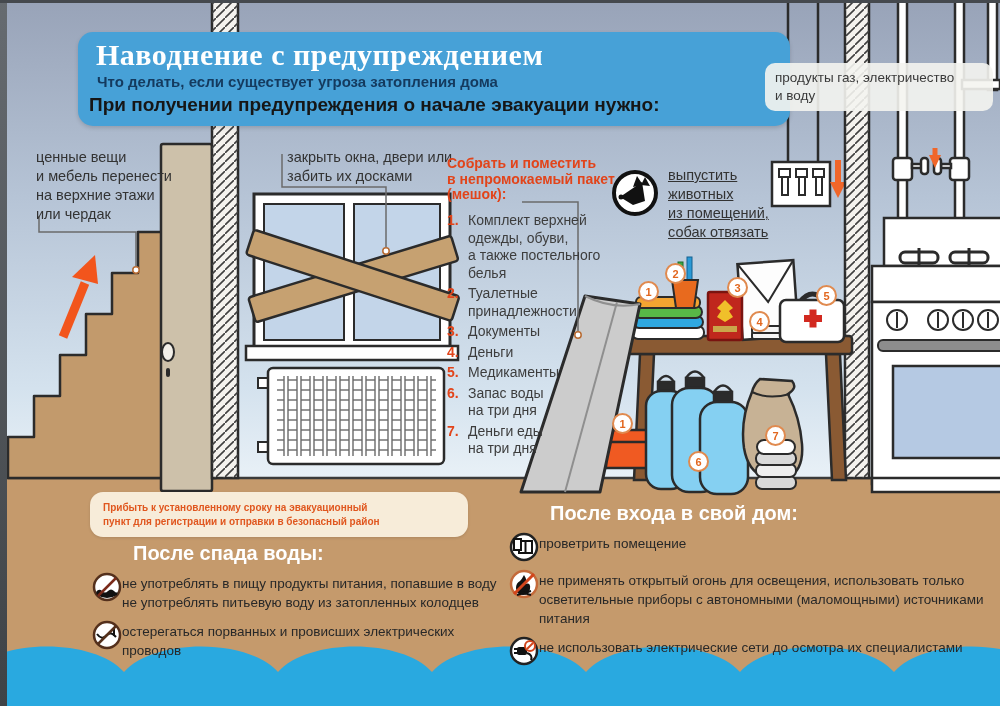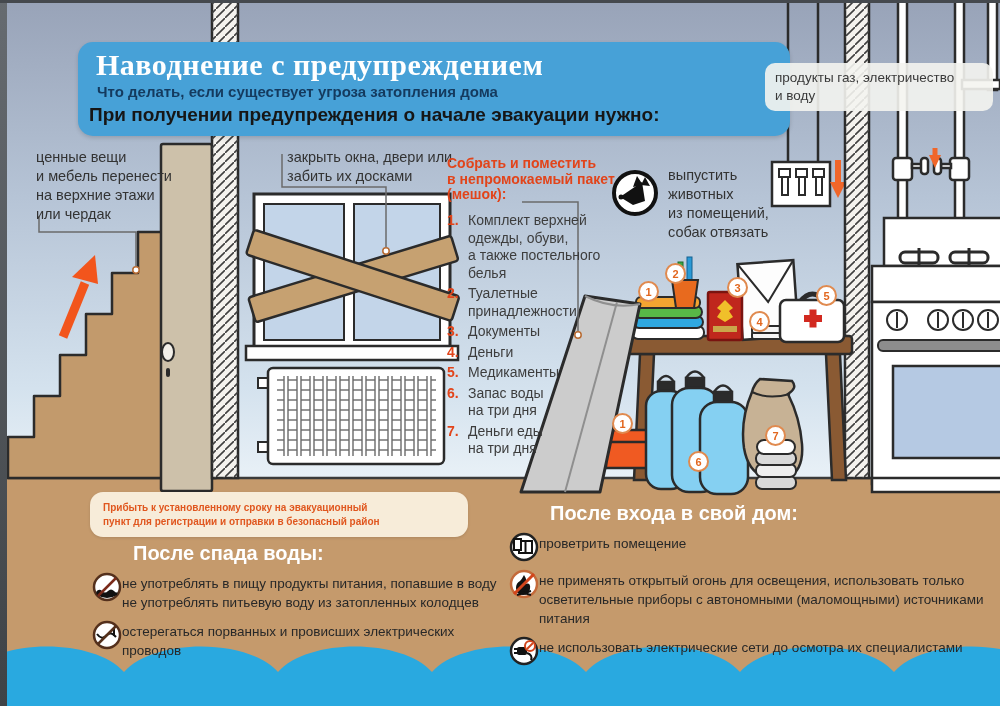--- a/index.html
+++ b/index.html
@@ -5,21 +5,21 @@
   html,body{margin:0;padding:0;}
   .poster{
     position:relative;width:1000px;height:706px;overflow:hidden;
     font-family:"Liberation Sans",sans-serif;
     background:linear-gradient(180deg,#98a3b8 0%,#b6c4d6 28%,#d4e2ee 55%,#e9f1f7 68%);
   }
   .edge-left{position:absolute;left:0;top:0;width:7px;height:706px;background:linear-gradient(180deg,#666b70,#3e4246);z-index:30;}
   .edge-top{position:absolute;left:0;top:0;width:1000px;height:3px;background:#45494e;z-index:30;}
   .scene{position:absolute;left:0;top:0;width:1000px;height:706px;}
   .title-box{
-    position:absolute;left:78px;top:42px;width:712px;height:94px;
+    position:absolute;left:78px;top:32px;width:712px;height:94px;
     background:#47a1d7;border-radius:15px;z-index:10;
     box-shadow:0 2px 4px rgba(0,0,0,.15);
   }
   .title-box h1{
     margin:6px 0 0 18px;font-family:"Liberation Serif",serif;
     font-size:30px;font-weight:bold;color:#ffffff;letter-spacing:.5px;
   }
   .title-box .subtitle{margin:1px 0 0 19px;font-size:15px;font-weight:bold;color:#143a5e;}
   .title-box .instruction{margin:4px 0 0 11px;font-size:19px;font-weight:bold;color:#161616;}
   .float-label{position:absolute;z-index:11;font-size:14.5px;line-height:1.32;color:#333;white-space:pre-line;}
@@ -49,21 +49,21 @@
   .sec-text{font-size:13.5px;line-height:1.4;color:#282828;white-space:pre-line;padding-top:3px;}
   .after-water{left:92px;top:542px;width:410px;}
   .after-home{left:509px;top:502px;width:475px;}
   .badge{
     position:absolute;width:21px;height:21px;z-index:12;box-sizing:border-box;
     background:#fff;border:2px solid #e08a4f;border-radius:50%;
     color:#e2671f;font-size:11px;font-weight:bold;
     display:flex;align-items:center;justify-content:center;
   }
   .dog-badge{position:absolute;left:612px;top:170px;z-index:11;}
-  .animals-label{left:668px;top:166px;}
+  .animals-label{left:668px;top:166px;text-decoration:underline;}
   .valuables-label{left:36px;top:148px;}
   .windows-label{left:287px;top:148px;}
 </style>
 </head>
 <body>
 
 <div class="poster">
 
   <svg class="scene" viewBox="0 0 1000 706">
     <defs>

